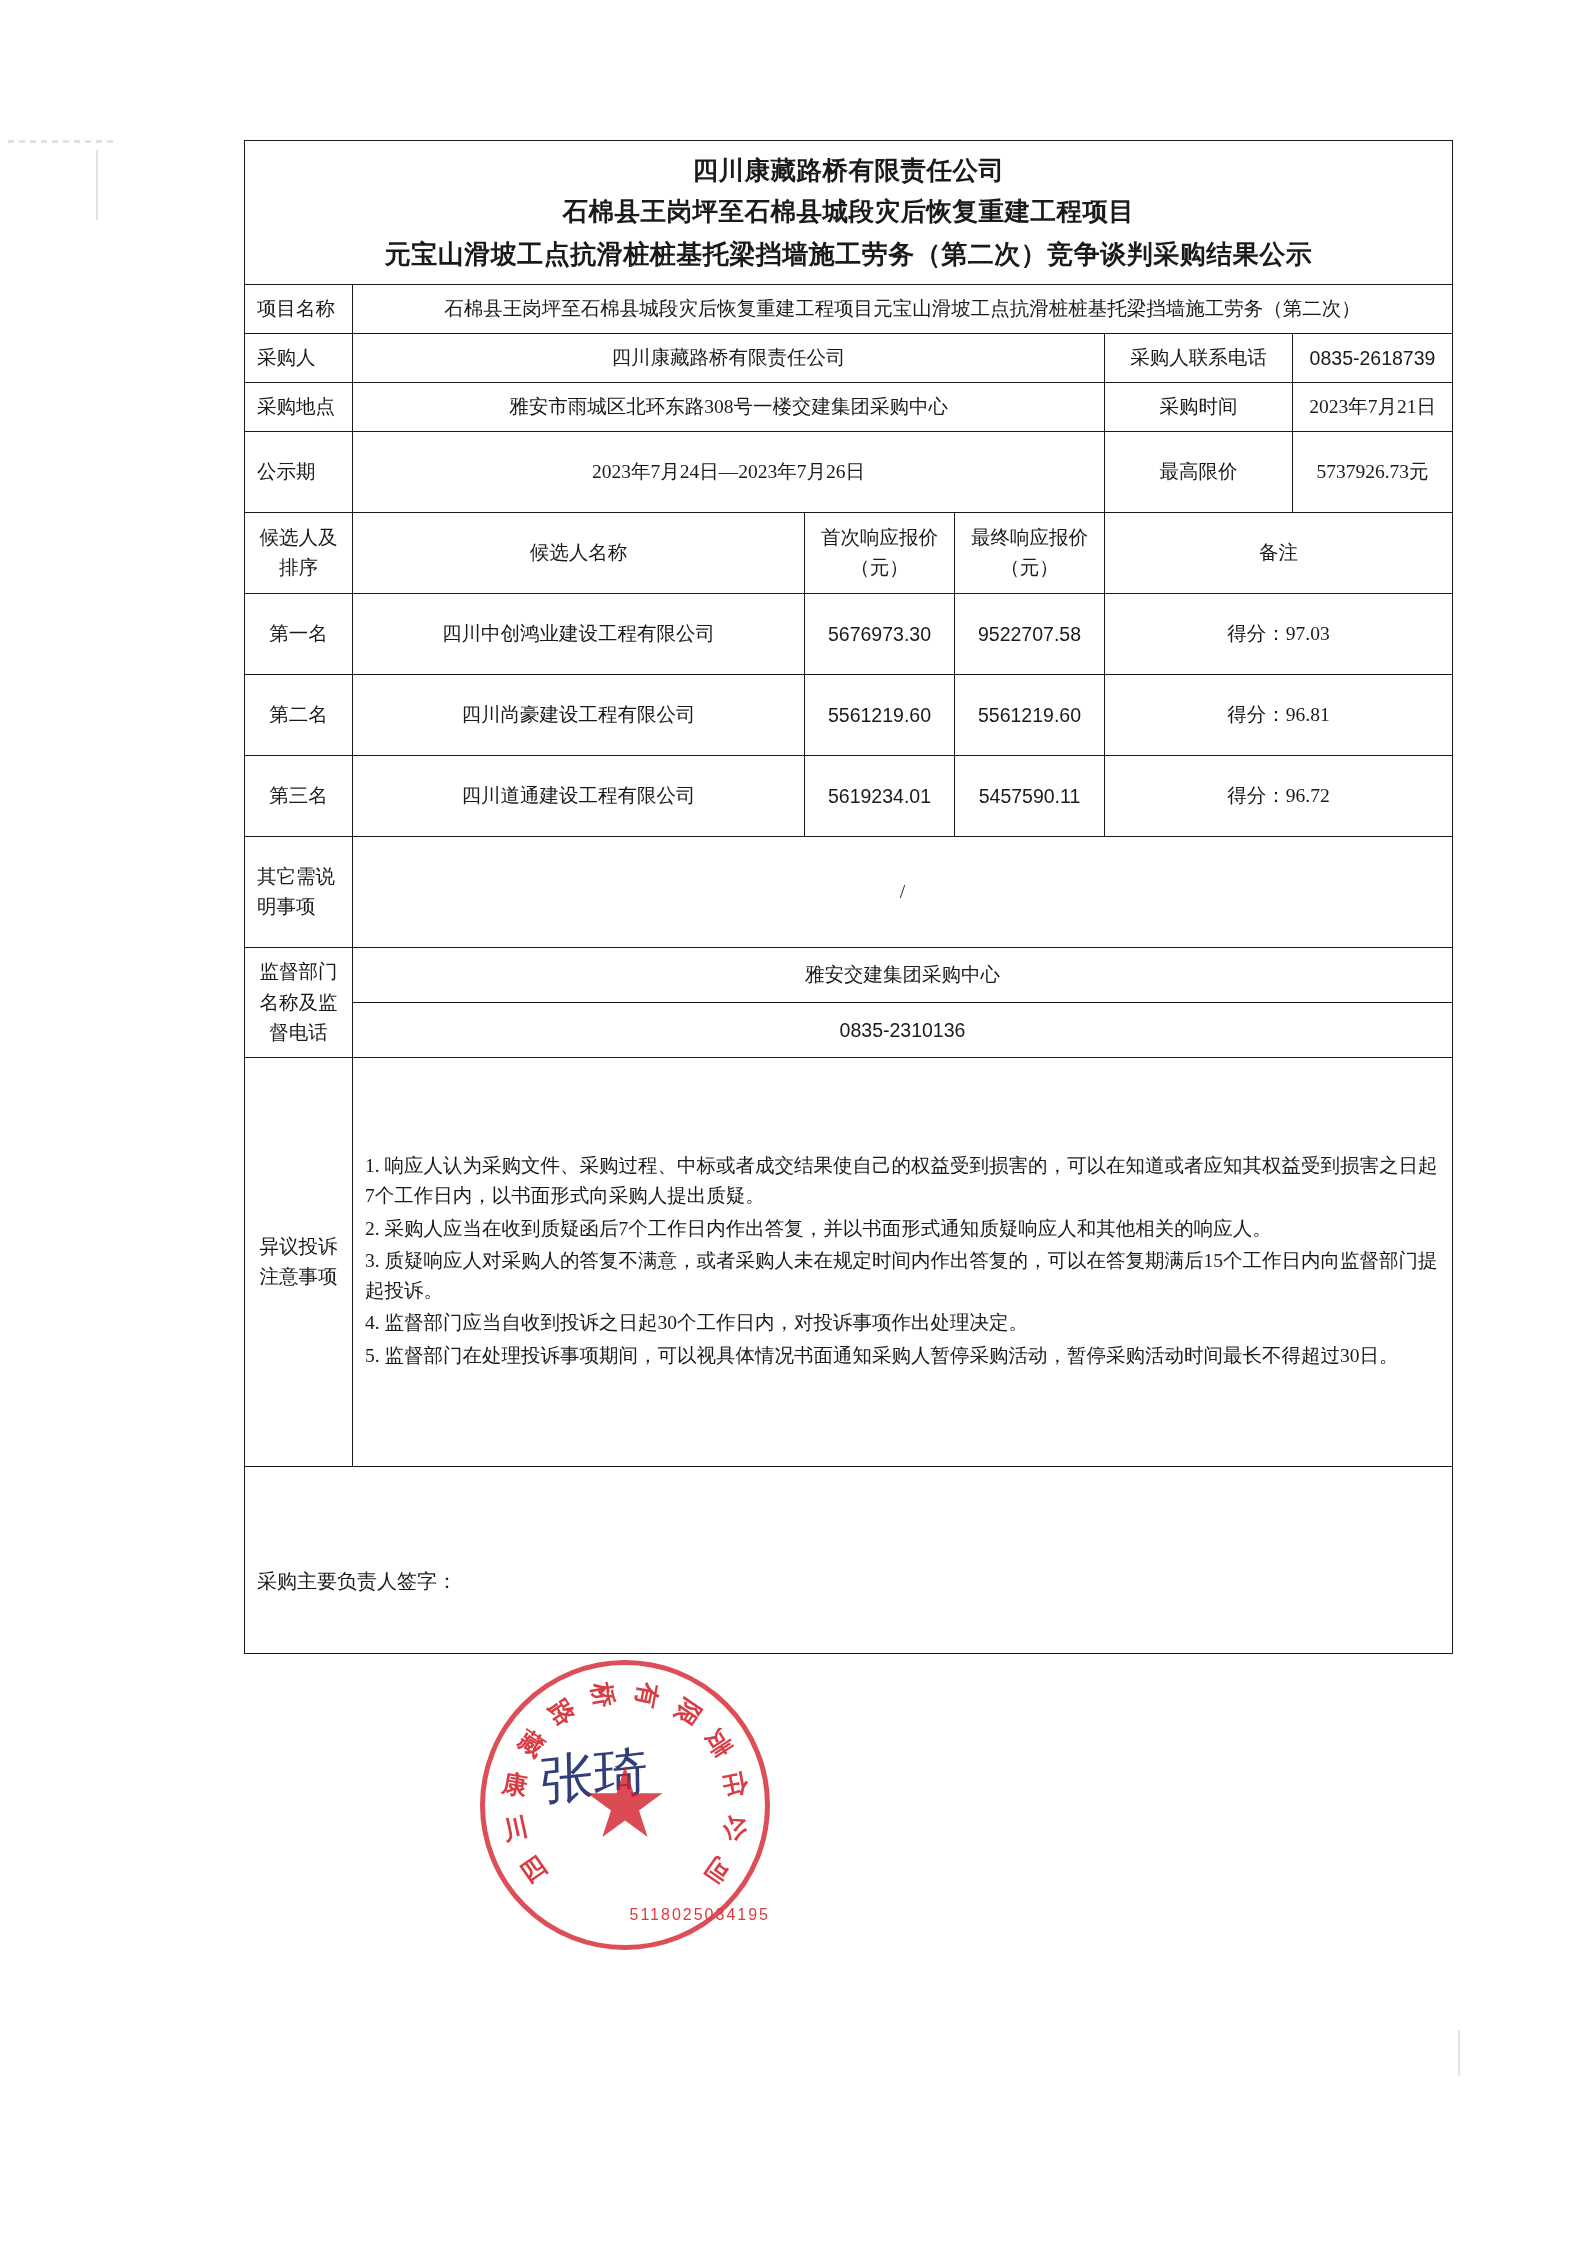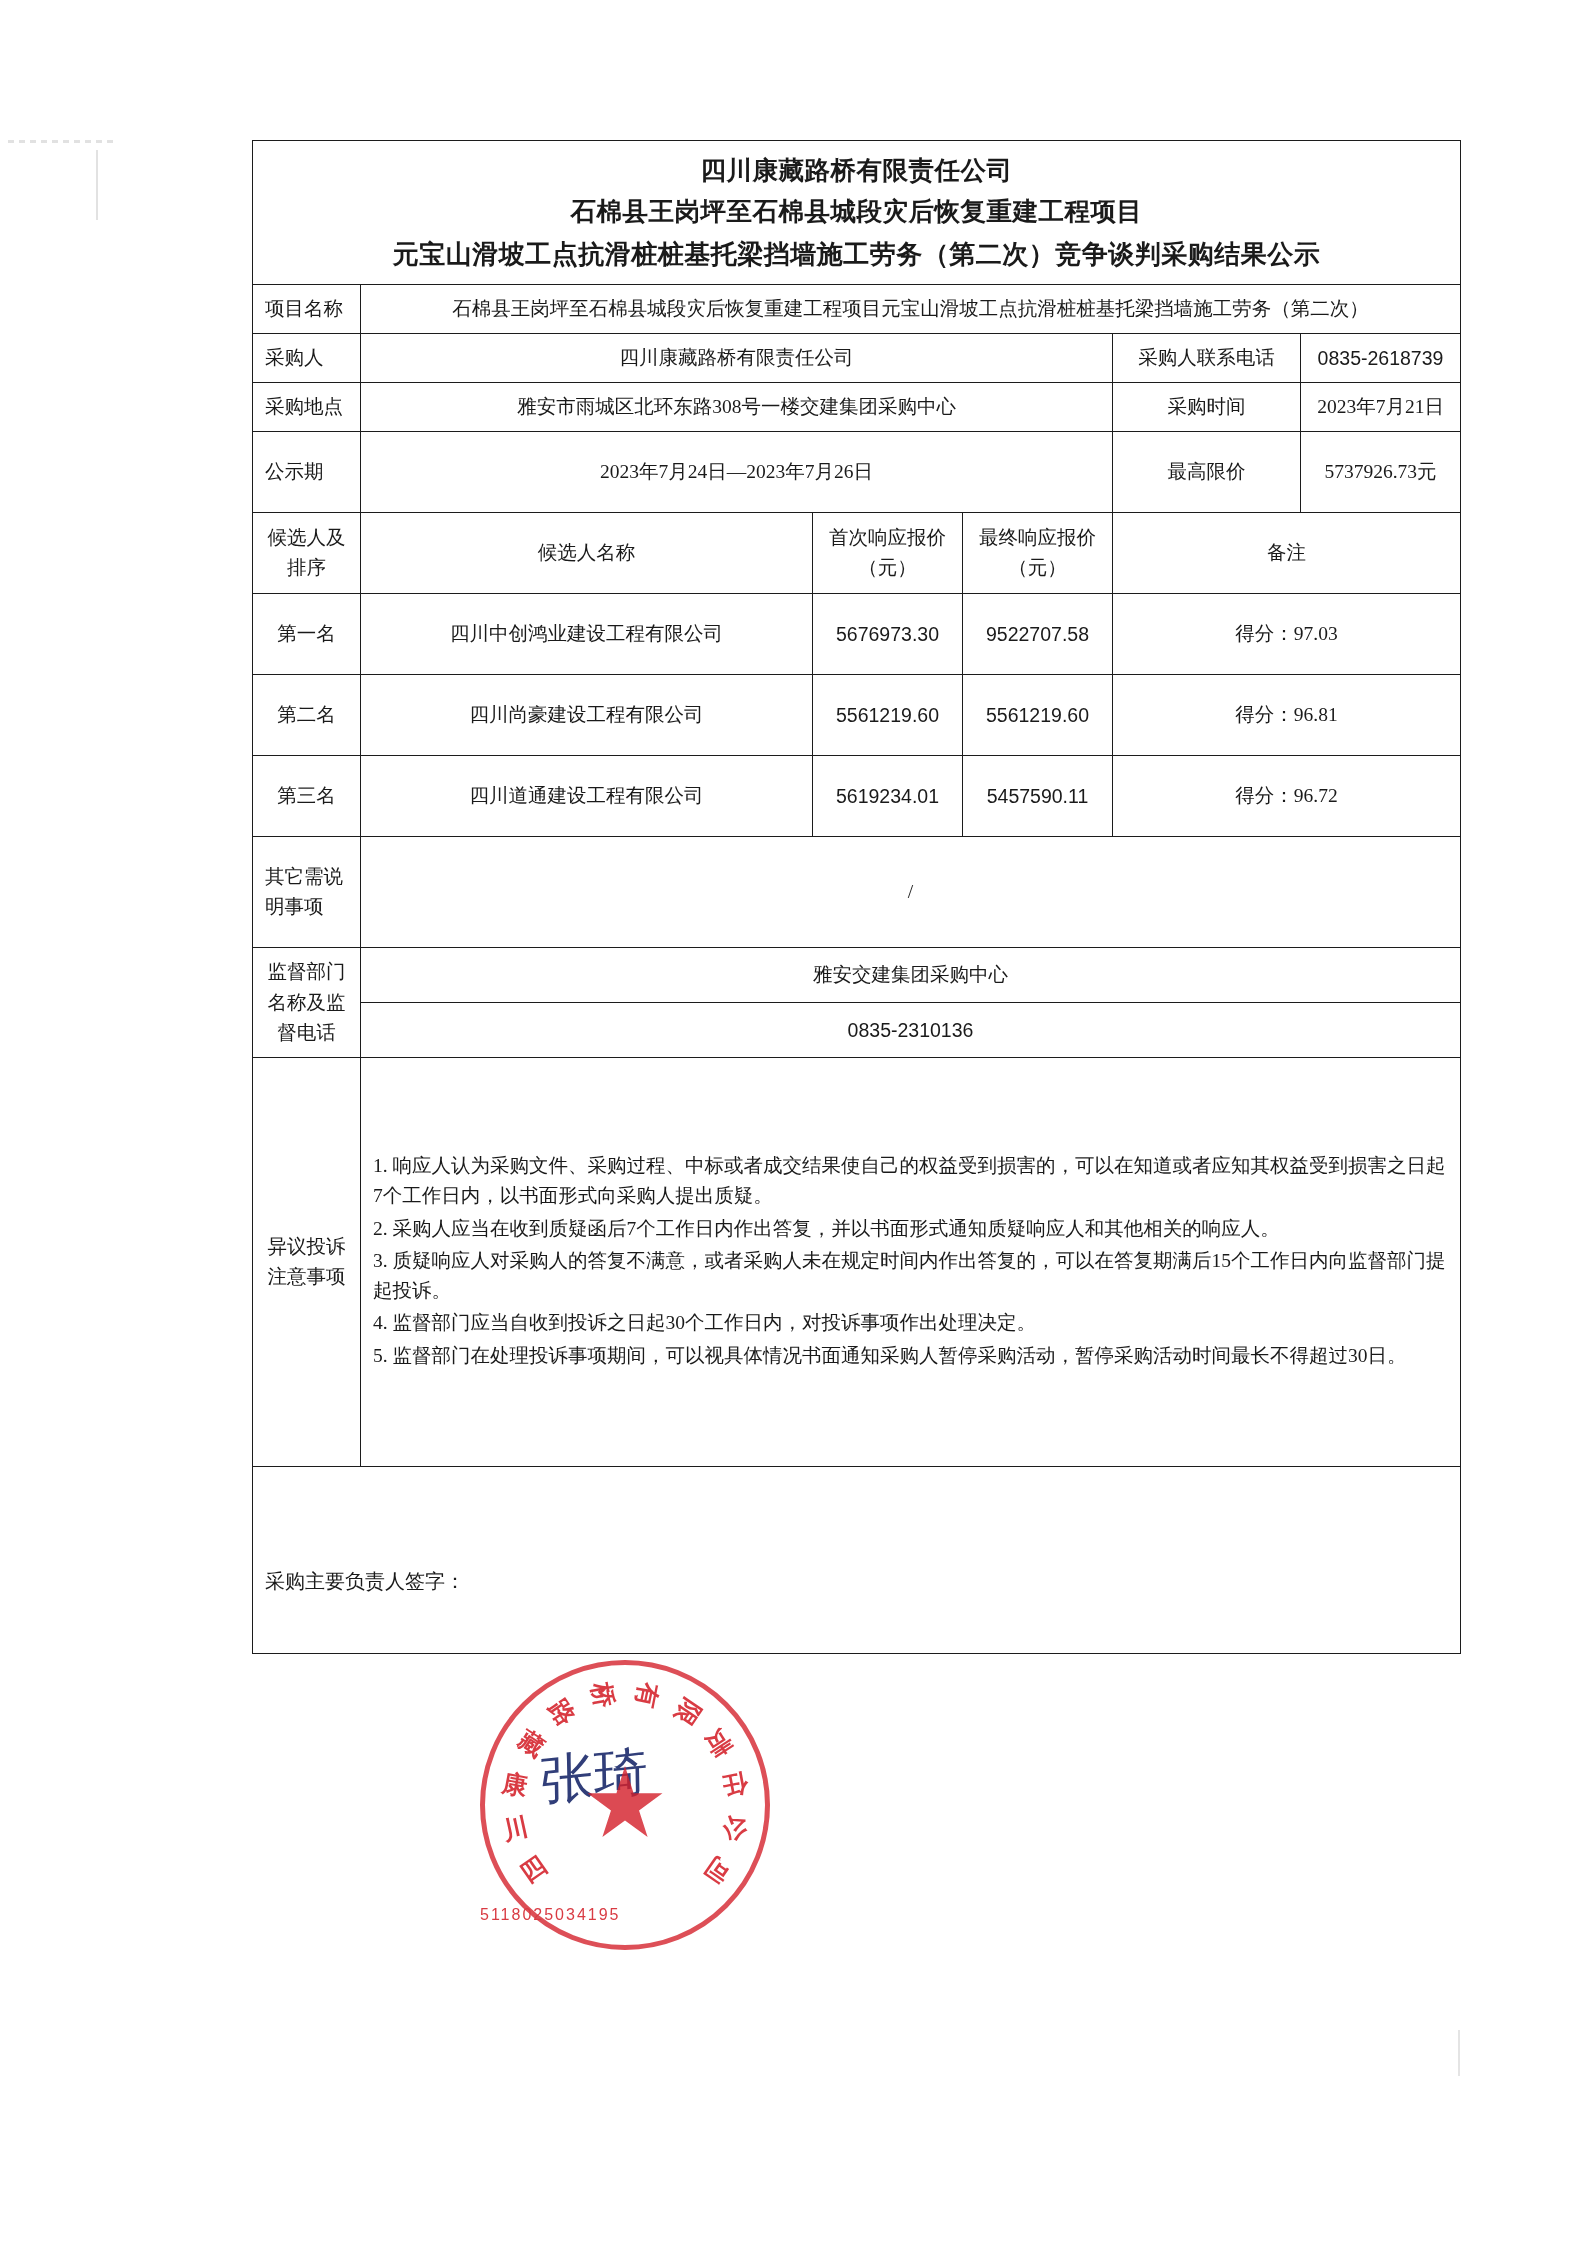--- a/index.html
+++ b/index.html
@@ -33,21 +33,21 @@
   .scan-mark-c {
     position: absolute;
     left: 1458px; top: 2030px;
     width: 2px; height: 46px;
     background: #d2d2d2;
     opacity: .6;
   }
 
   .sheet {
     position: absolute;
-    left: 252px;
+    left: 244px;
     top: 140px;
     width: 1208px;
   }
 
   table.doc {
     border-collapse: collapse;
     width: 100%;
     table-layout: fixed;
   }
   table.doc td {
@@ -146,21 +146,21 @@
     top: 50%;
     font-size: 25px;
     font-weight: bold;
     transform-origin: 0 0;
   }
   .stamp .code {
     position: absolute;
     left: 0;
     bottom: 26px;
     width: 100%;
-    text-align: left;
+    text-align: right;
     font-size: 16px;
     letter-spacing: 2px;
     color: #d4202a;
     font-family: "Liberation Sans", "DejaVu Sans", sans-serif;
   }
   .signature {
     position: absolute;
     left: 540px;
     top: 1740px;
     font-size: 54px;

